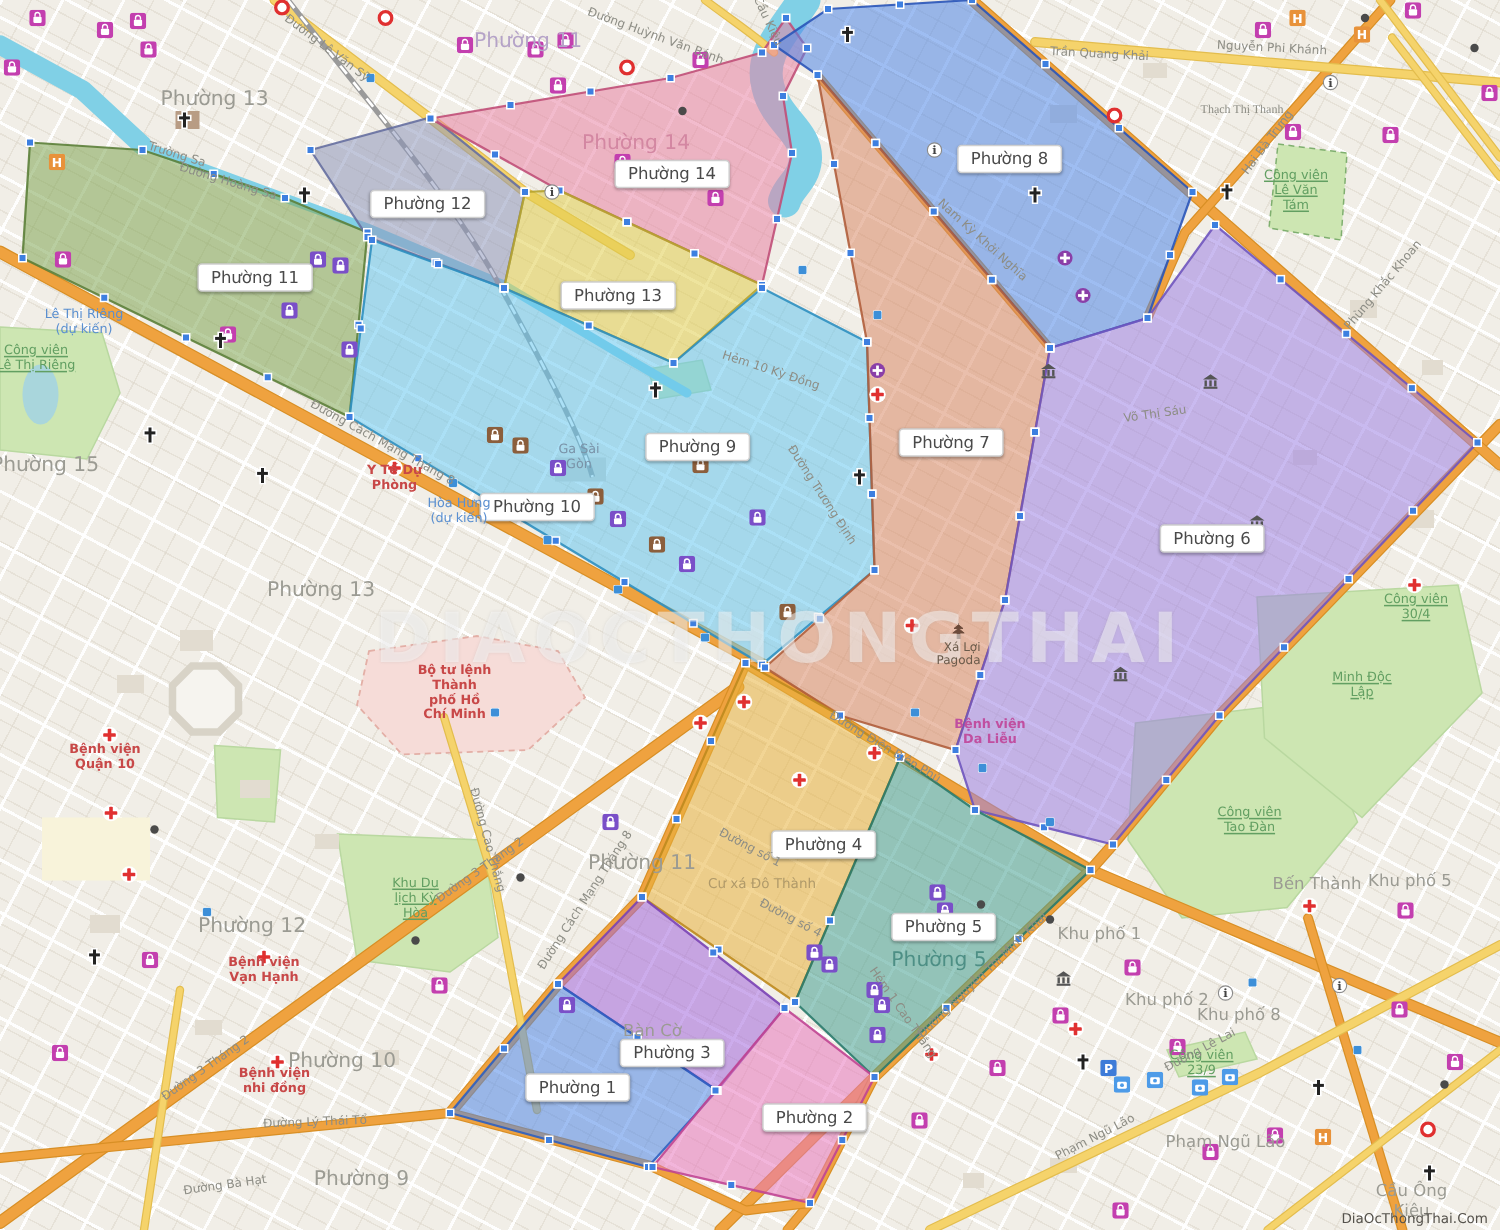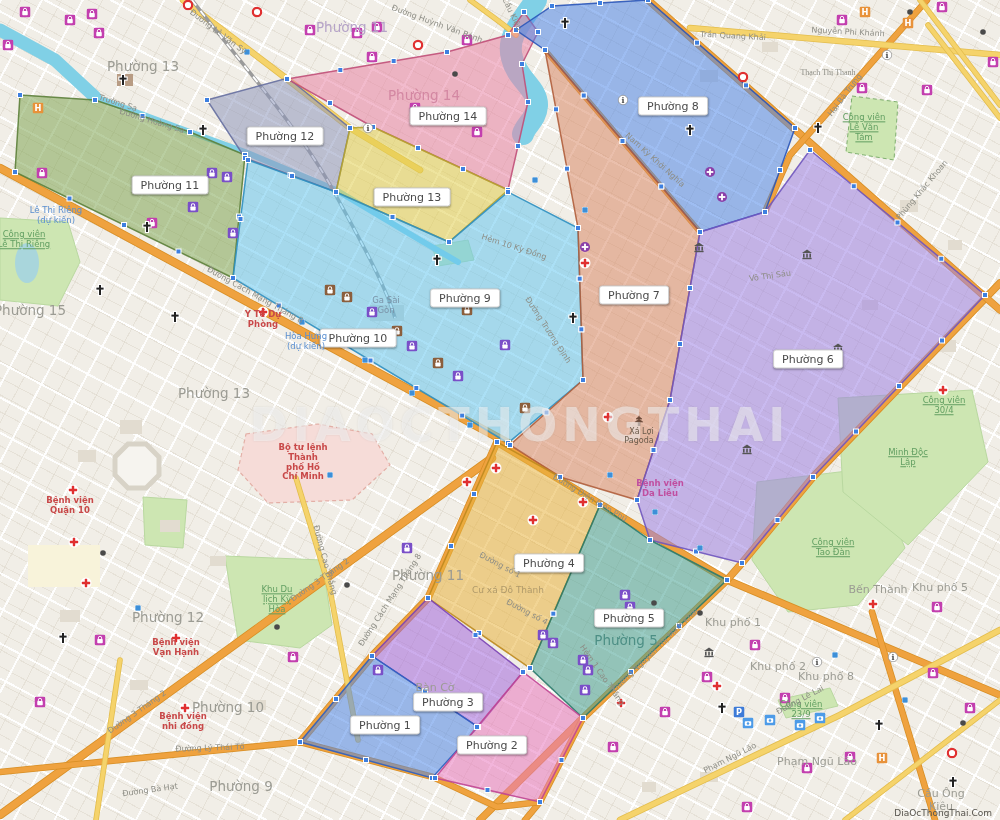--- a/index.html
+++ b/index.html
@@ -511,21 +511,21 @@
       <div class="wardbox" style="left: 412px; top: 197px; transform: translate(-50%, -50%);">Phường 13</div>
       <div class="wardbox" style="left: 465px; top: 298px; transform: translate(-50%, -50%);">Phường 9</div>
       <div class="wardbox" style="left: 358px; top: 338px; transform: translate(-50%, -50%);">Phường 10</div>
       <div class="wardbox" style="left: 673px; top: 106px; transform: translate(-50%, -50%);">Phường 8</div>
       <div class="wardbox" style="left: 634px; top: 295px; transform: translate(-50%, -50%);">Phường 7</div>
       <div class="wardbox" style="left: 808px; top: 359px; transform: translate(-50%, -50%);">Phường 6</div>
       <div class="wardbox" style="left: 549px; top: 563px; transform: translate(-50%, -50%);">Phường 4</div>
       <div class="wardbox" style="left: 629px; top: 618px; transform: translate(-50%, -50%);">Phường 5</div>
       <div class="wardbox" style="left: 448px; top: 662px; transform: translate(-50%, -50%); margin-top: 40px;">Phường 3</div>
       <div class="wardbox" style="left: 385px; top: 725px; transform: translate(-50%, -50%);">Phường 1</div>
-      <div class="wardbox" style="left: 492px; top: 745px; transform: translate(-50%, -50%);">Phường 2</div>
+      <div class="wardbox" style="left: 543px; top: 745px; transform: translate(-50%, -50%);">Phường 2</div>
       <div class="lbl area" style="left: 143px; top: 67px; transform: translate(-50%, -50%);">Phường 13</div>
       <div class="lbl area-lav" style="left: 352px; top: 28px; transform: translate(-50%, -50%);">Phường 11</div>
       <div class="lbl area-pink" style="left: 424px; top: 96px; transform: translate(-50%, -50%);">Phường 14</div>
       <div class="lbl area" style="left: 30px; top: 311px; transform: translate(-50%, -50%);">Phường 15</div>
       <div class="lbl area" style="left: 214px; top: 394px; transform: translate(-50%, -50%);">Phường 13</div>
       <div class="lbl area" style="left: 168px; top: 618px; transform: translate(-50%, -50%);">Phường 12</div>
       <div class="lbl area" style="left: 228px; top: 708px; transform: translate(-50%, -50%);">Phường 10</div>
       <div class="lbl area" style="left: 241px; top: 787px; transform: translate(-50%, -50%);">Phường 9</div>
       <div class="lbl area" style="left: 428px; top: 576px; transform: translate(-50%, -50%);">Phường 11</div>
       <div class="lbl area-teal" style="left: 626px; top: 641px; transform: translate(-50%, -50%);">Phường 5</div>

